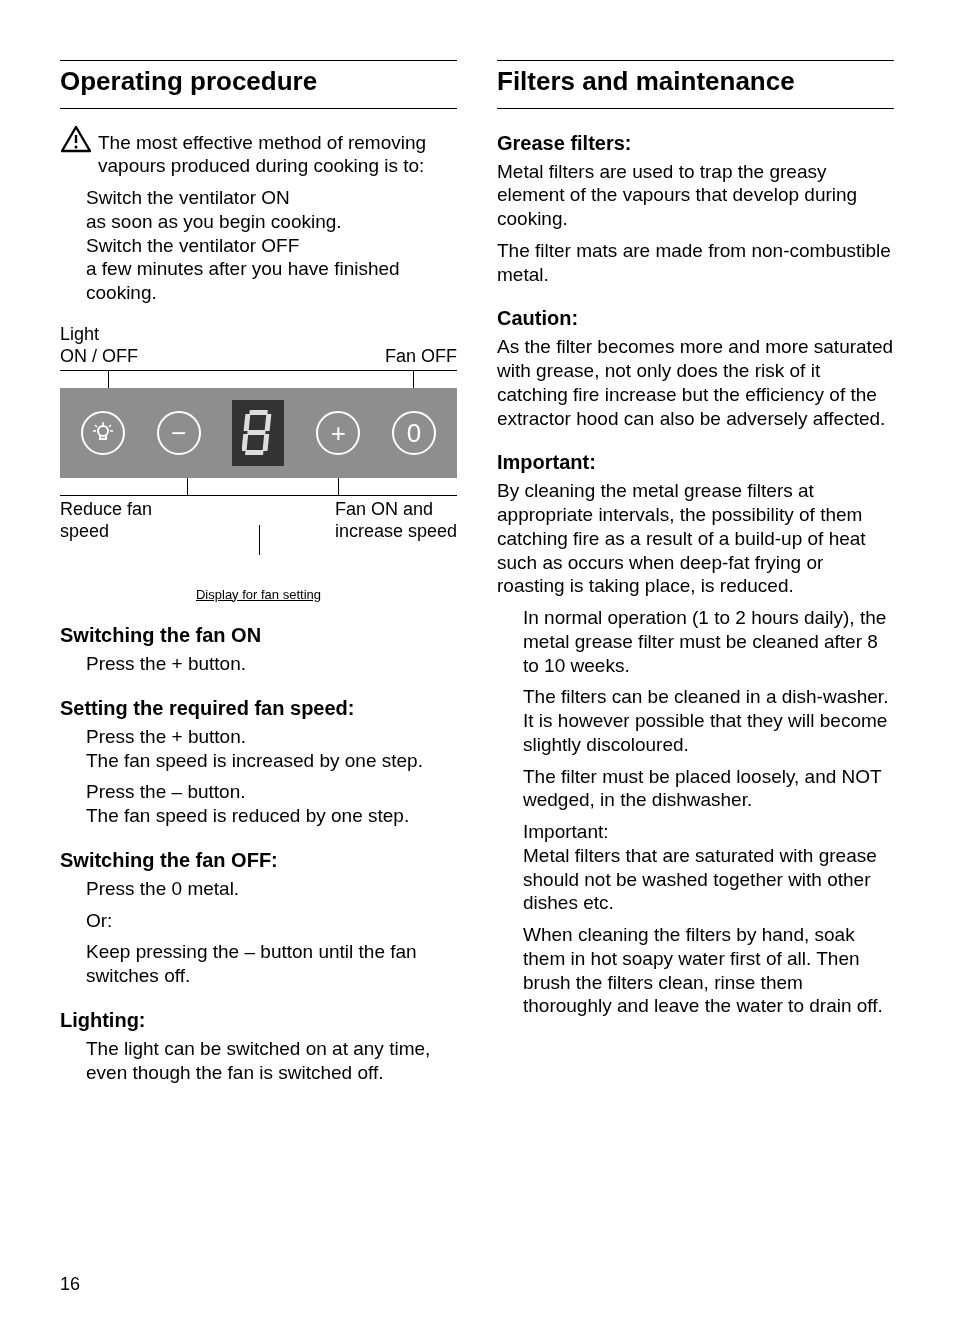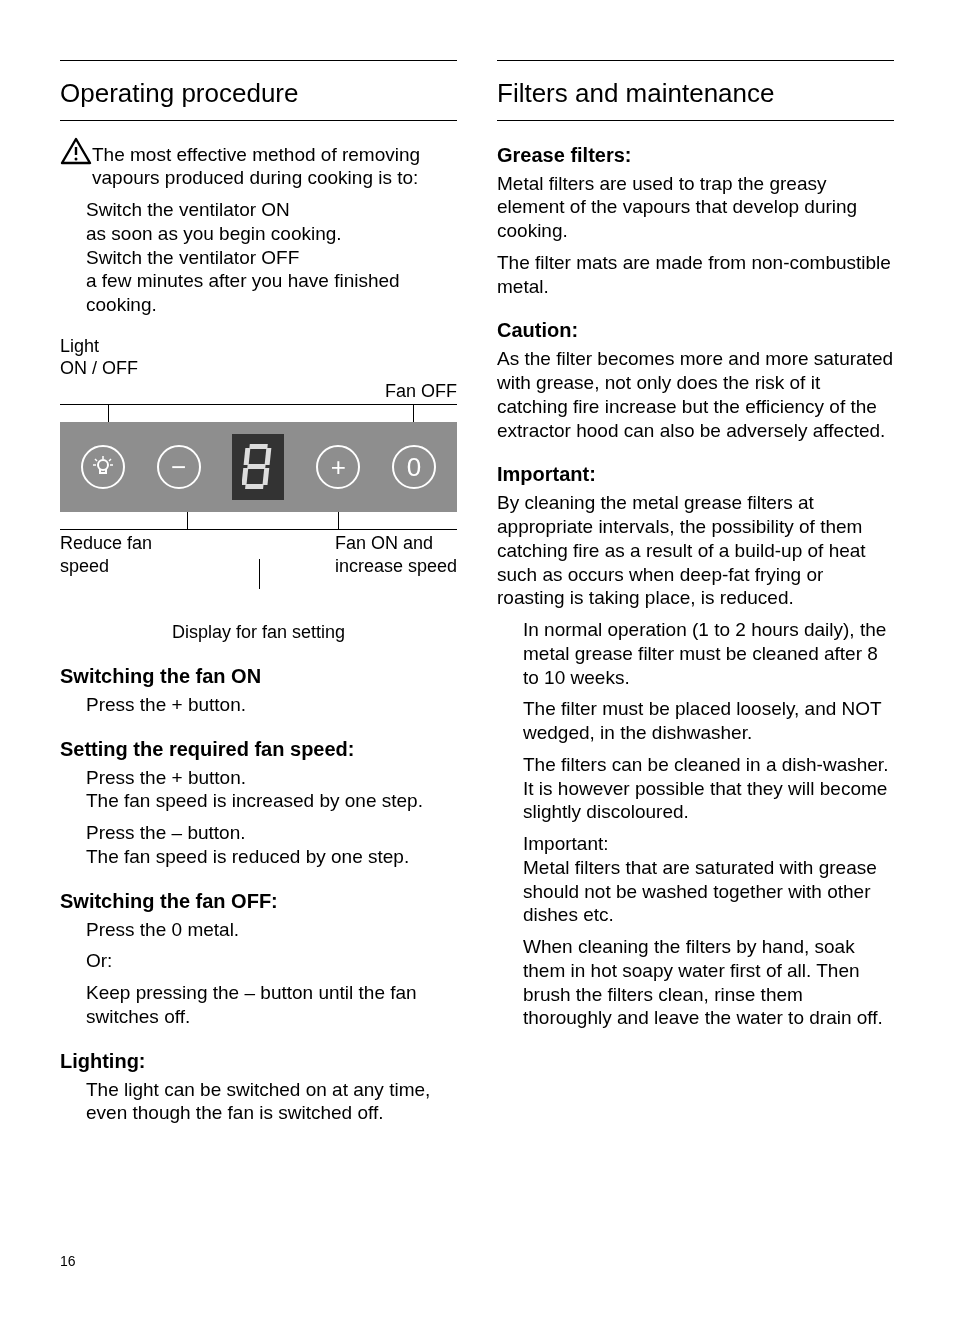--- a/index.html
+++ b/index.html
@@ -11,33 +11,33 @@
     width: 954px;
     height: 1326px;
     padding: 60px 60px 40px 60px;
     position: relative;
     background: #fff;
   }
   .columns { display: flex; gap: 40px; }
   .col { flex: 1; min-width: 0; }
   h1 {
     font-size: 26px;
-    font-weight: 400;
+    font-weight: 700;
     border-top: 1.5px solid #000;
     border-bottom: 1.5px solid #000;
-    padding: 16px 0 10px 0;
+    padding: 4px 0 10px 0;
     margin-bottom: 22px;
   }
-  .warn-row { display: flex; align-items: flex-start; margin-bottom: 8px; }
+  .warn-row { display: flex; align-items: flex-start; gap: 6px; margin-bottom: 8px; }
   .warn-icon { flex: 0 0 auto; margin-top: -6px; }
   .bold { font-weight: 400; }
   .indent { padding-left: 26px; }
   .sub { font-weight: 700; margin-top: 20px; margin-bottom: 4px; font-size: 20px;}
   .panel-wrap { margin-top: 18px; margin-bottom: 10px; }
-  .panel-labels-top { display: flex; justify-content: space-between; font-size: 18px; margin-bottom: 2px; flex-direction: column; }
+  .panel-labels-top { display: flex; justify-content: space-between; font-size: 18px; margin-bottom: 2px; }
   .panel-labels-top .rt { text-align: right; }
   .panel-lines-top { position: relative; height: 18px; border-top: 1px solid #000; }
   .tick { position: absolute; width: 1px; background: #000; top: -1px; height: 18px; }
   .panel {
     background: #8e8e8e;
     height: 90px;
     display: flex;
     align-items: center;
     justify-content: space-around;
     padding: 0 8px;
@@ -53,22 +53,22 @@
   .disp {
     width: 52px; height: 66px;
     background: #333;
     display: flex; align-items: center; justify-content: center;
   }
   .panel-lines-bot { position: relative; height: 18px; border-bottom: 1px solid #000; }
   .tickb { position: absolute; width: 1px; background: #000; bottom: -1px; height: 18px; }
   .panel-labels-bot { display: flex; justify-content: space-between; font-size: 18px; margin-top: 2px; }
   .center-line { position: relative; height: 30px; }
   .center-tick { position: absolute; left: 50%; width: 1px; height: 30px; background: #000; top: -18px;}
-  .display-caption { text-align: center; font-size: 18px; margin-top: 14px; }
-  .page-num { position: absolute; bottom: 56px; left: 60px; font-size: 14px; }
+  .display-caption { text-align: center; font-size: 13px; margin-top: 14px; text-decoration: underline; }
+  .page-num { position: absolute; bottom: 31px; left: 60px; font-size: 18px; }
   p { margin-bottom: 8px; }
   .section-gap { margin-top: 16px; }
 </style>
 </head>
 <body>
 
 <div class="columns">
 
   <div class="col">
     <h1>Operating procedure</h1>
@@ -194,22 +194,22 @@
     <p>The filter mats are made from non-combustible metal.</p>
 
     <div class="sub">Caution:</div>
     <p>As the filter becomes more and more saturated with grease, not only does the risk of it catching fire increase but the efficiency of the extractor hood can also be adversely affected.</p>
 
     <div class="sub">Important:</div>
     <p>By cleaning the metal grease filters at appropriate intervals, the possibility of them catching fire as a result of a build-up of heat such as occurs when deep-fat frying or roasting is taking place, is reduced.</p>
 
     <div class="indent">
       <p>In normal operation (1 to 2 hours daily), the metal grease filter must be cleaned after 8 to 10 weeks.</p>
+      <p>The filters can be cleaned in a dish-washer. It is however possible that they will become slightly discoloured.</p>
       <p>The filter must be placed loosely, and NOT wedged, in the dishwasher.</p>
-      <p>The filters can be cleaned in a dish-washer. It is however possible that they will become slightly discoloured.</p>
       <p>
         <span class="bold">Important:</span><br>
         <span>Metal filters that are saturated with grease should not be washed together with other dishes etc.</span>
       </p>
       <p>When cleaning the filters by hand, soak them in hot soapy water first of all. Then brush the filters clean, rinse them thoroughly and leave the water to drain off.</p>
     </div>
   </div>
 </div>
 
 <div class="page-num">16</div>

